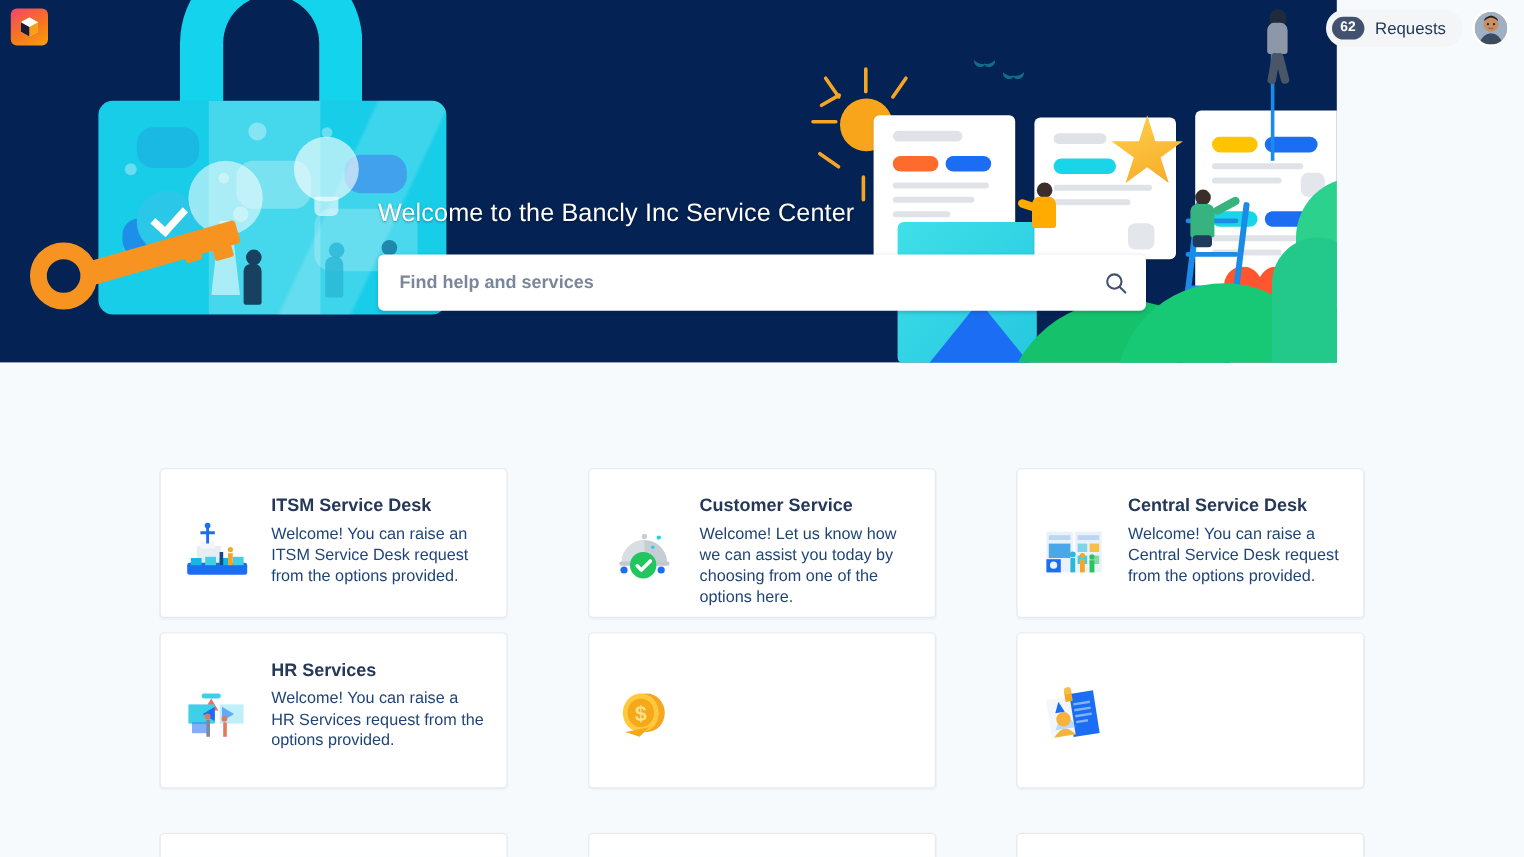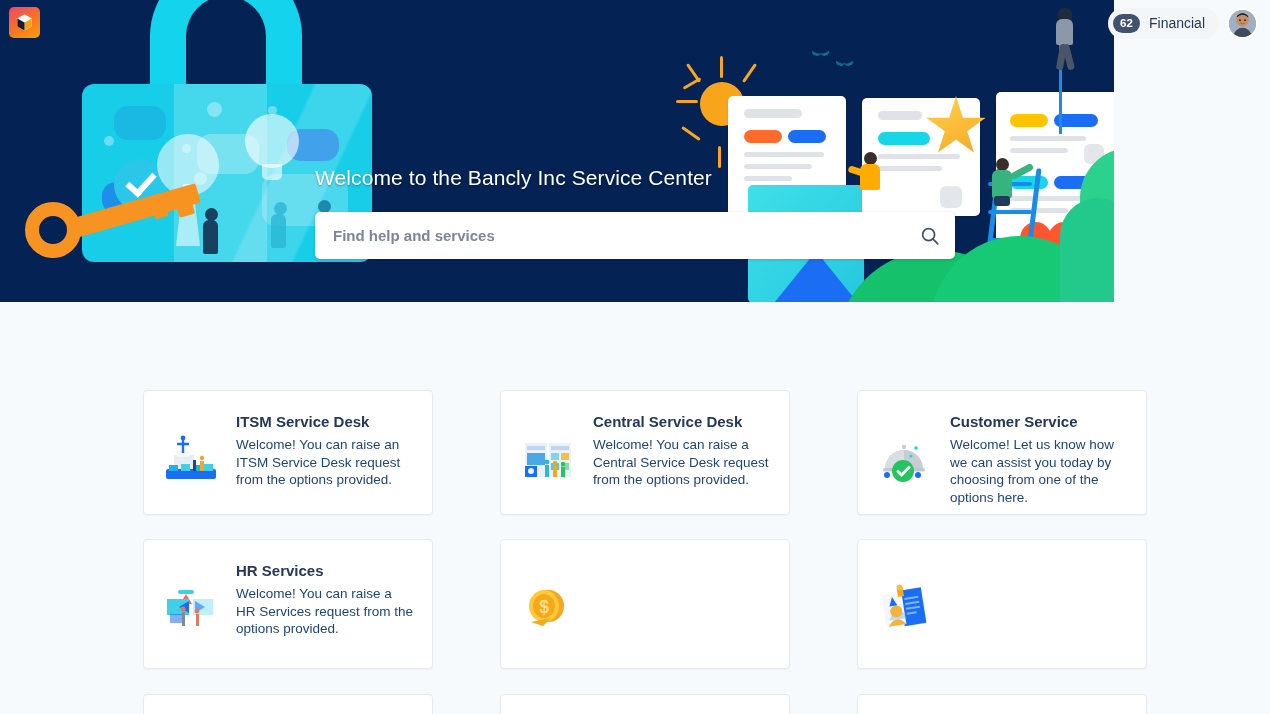--- a/index.html
+++ b/index.html
@@ -156,24 +156,24 @@
     display: flex; align-items: center; justify-content: center; padding: 4px 5px;
   }
   .req-label { font-size: 14px; color: #253858; }
   .avatar {
     width: 31px; height: 31px; border-radius: 50%; overflow: hidden;
     border: 2px solid #fff; background: #C9A37E; cursor: pointer; position: relative;
   }
 
   
   .grid {
-    position: absolute; left: 143px; top: 390px;
+    position: absolute; left: 133px; top: 390px;
     width: 1005px;
     display: grid; grid-template-columns: repeat(3, 290px);
-    gap: 24px 67px;
+    gap: 12px 67px;
   }
   .card {
     background: #fff; border: 1px solid #E6EAEE; border-radius: 4px;
     height: 125px; display: flex; align-items: flex-start; padding: 22px 18px 18px 20px;
     box-shadow: 0 1px 1px rgba(9,30,66,.04);
     cursor: pointer; overflow: hidden;
   }
   .card.tall { height: 130px; }
   .card-icon { width: 54px; height: 54px; flex: none; margin-top: 20px; position: relative; }
   .card-body { margin-left: 18px; }
@@ -344,21 +344,21 @@
       <path d="M12 2 L21 7 L21 17 L12 22 L3 17 L3 7 Z" fill="#ffffff"></path>
       <path d="M12 2 L21 7 L12 12 L3 7 Z" fill="#ffffff"></path>
       <path d="M12 12 L21 7 L21 17 L12 22 Z" fill="#F6A01A"></path>
       <path d="M12 12 L3 7 L3 17 L12 22 Z" fill="#1B1B2F"></path>
     </svg>
   </div>
 
   <div class="header-right">
     <div class="requests-pill">
       <span class="req-count">62</span>
-      <span class="req-label">Financial</span>
+      <span class="req-label">Requests</span>
     </div>
     <div class="avatar">
       <svg viewBox="0 0 32 32" width="100%" height="100%">
         <rect width="32" height="32" fill="#9FB0C4"></rect>
         <circle cx="16" cy="12" r="7.5" fill="#C98E63"></circle>
         <path d="M9 9 Q16 2 23 9 Q23 5 16 3.5 Q9 5 9 9 Z" fill="#2B2118"></path>
         <circle cx="13" cy="12" r="1.1" fill="#2B2118"></circle>
         <circle cx="19" cy="12" r="1.1" fill="#2B2118"></circle>
         <path d="M13.5 15.5 Q16 17.5 18.5 15.5" stroke="#8A5C3A" stroke-width="1" fill="none"></path>
         <path d="M4 32 Q8 21 16 21 Q24 21 28 32 Z" fill="#3C4B5E"></path>
@@ -382,20 +382,41 @@
           <rect x="29" y="32" width="9" height="6" fill="#18B5E8"></rect>
           <rect x="40" y="31" width="9" height="7" fill="#3FD0E8"></rect>
           <rect x="36" y="28" width="4" height="10" fill="#F5A623"></rect>
           <circle cx="38" cy="25" r="2.2" fill="#F5A623"></circle>
           <rect x="29" y="27" width="3" height="11" fill="#0F4C8C"></rect>
         </svg>
       </div>
       <div class="card-body">
         <div class="card-title">ITSM Service Desk</div>
         <div class="card-desc">Welcome! You can raise an ITSM Service Desk request from the options provided.</div>
+      </div>
+    </div>
+
+    <div class="card">
+      <div class="card-icon">
+        <svg viewBox="0 0 54 54" width="54" height="54">
+          <path d="M7 36 A19 19 0 0 1 45 36 Z" fill="#C7CDD4"></path>
+          <path d="M7 36 A19 19 0 0 1 26 17 L26 36 Z" fill="#D9DEE4"></path>
+          <rect x="5" y="35" width="42" height="3.5" rx="1.8" fill="#C2C8D0"></rect>
+          <circle cx="26" cy="14" r="2.2" fill="#C7CDD4"></circle>
+          <circle cx="25" cy="38" r="11" fill="#22C55E"></circle>
+          <path d="M20 38.5 l3.5 3.5 L31 34.5" stroke="#fff" stroke-width="3" fill="none" stroke-linecap="round" stroke-linejoin="round"></path>
+          <circle cx="9" cy="42" r="3" fill="#1B6EF3"></circle>
+          <circle cx="40" cy="42" r="3" fill="#1B6EF3"></circle>
+          <circle cx="38" cy="15" r="1.8" fill="#18D6E8"></circle>
+          <circle cx="33" cy="23" r="1.5" fill="#18D6E8"></circle>
+        </svg>
+      </div>
+      <div class="card-body">
+        <div class="card-title">Customer Service</div>
+        <div class="card-desc">Welcome! Let us know how we can assist you today by choosing from one of the options here.</div>
       </div>
     </div>
 
     <div class="card">
       <div class="card-icon">
         <svg viewBox="0 0 54 54" width="54" height="54">
           <rect x="4" y="10" width="22" height="34" fill="#EAF1F8"></rect>
           <rect x="28" y="10" width="22" height="34" fill="#EAF1F8"></rect>
           <rect x="6" y="13" width="18" height="4" fill="#BBD6EE"></rect>
           <rect x="30" y="13" width="18" height="4" fill="#BBD6EE"></rect>
@@ -413,41 +434,20 @@
           <rect x="40" y="34" width="4" height="10" fill="#22C55E"></rect>
           <circle cx="42" cy="31" r="2.2" fill="#22C55E"></circle>
         </svg>
       </div>
       <div class="card-body">
         <div class="card-title">Central Service Desk</div>
         <div class="card-desc">Welcome! You can raise a Central Service Desk request from the options provided.</div>
       </div>
     </div>
 
-    <div class="card">
-      <div class="card-icon">
-        <svg viewBox="0 0 54 54" width="54" height="54">
-          <path d="M7 36 A19 19 0 0 1 45 36 Z" fill="#C7CDD4"></path>
-          <path d="M7 36 A19 19 0 0 1 26 17 L26 36 Z" fill="#D9DEE4"></path>
-          <rect x="5" y="35" width="42" height="3.5" rx="1.8" fill="#C2C8D0"></rect>
-          <circle cx="26" cy="14" r="2.2" fill="#C7CDD4"></circle>
-          <circle cx="25" cy="38" r="11" fill="#22C55E"></circle>
-          <path d="M20 38.5 l3.5 3.5 L31 34.5" stroke="#fff" stroke-width="3" fill="none" stroke-linecap="round" stroke-linejoin="round"></path>
-          <circle cx="9" cy="42" r="3" fill="#1B6EF3"></circle>
-          <circle cx="40" cy="42" r="3" fill="#1B6EF3"></circle>
-          <circle cx="38" cy="15" r="1.8" fill="#18D6E8"></circle>
-          <circle cx="33" cy="23" r="1.5" fill="#18D6E8"></circle>
-        </svg>
-      </div>
-      <div class="card-body">
-        <div class="card-title">Customer Service</div>
-        <div class="card-desc">Welcome! Let us know how we can assist you today by choosing from one of the options here.</div>
-      </div>
-    </div>
-
     <div class="card tall">
       <div class="card-icon">
         <svg viewBox="0 0 54 54" width="54" height="54">
           <rect x="14" y="8" width="16" height="4" rx="2" fill="#3FD0E8"></rect>
           <path d="M22 12 l-6 10 h12 Z" fill="#F26B6B"></path>
           <rect x="3" y="17" width="22" height="16" fill="#3FD0E8"></rect>
           <rect x="29" y="17" width="20" height="16" fill="#BFEFF8"></rect>
           <path d="M25 19 l-10 6 10 6 Z" fill="#1B6EF3"></path>
           <path d="M31 19 l10 6 -10 6 Z" fill="#1B6EF3" opacity=".55"></path>
           <rect x="6" y="32" width="14" height="9" fill="#1B6EF3" opacity=".55"></rect>

